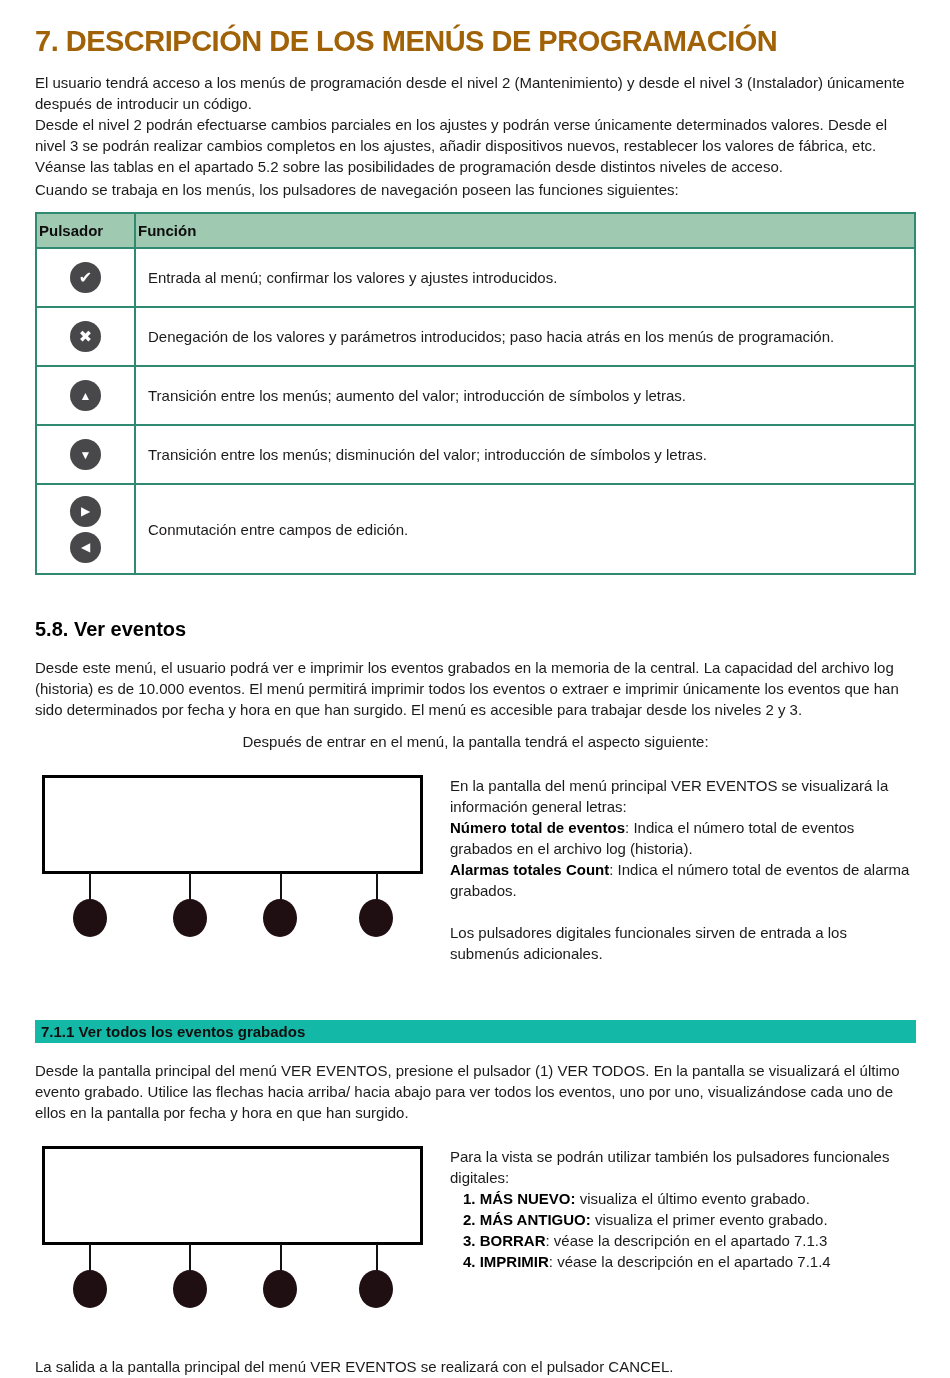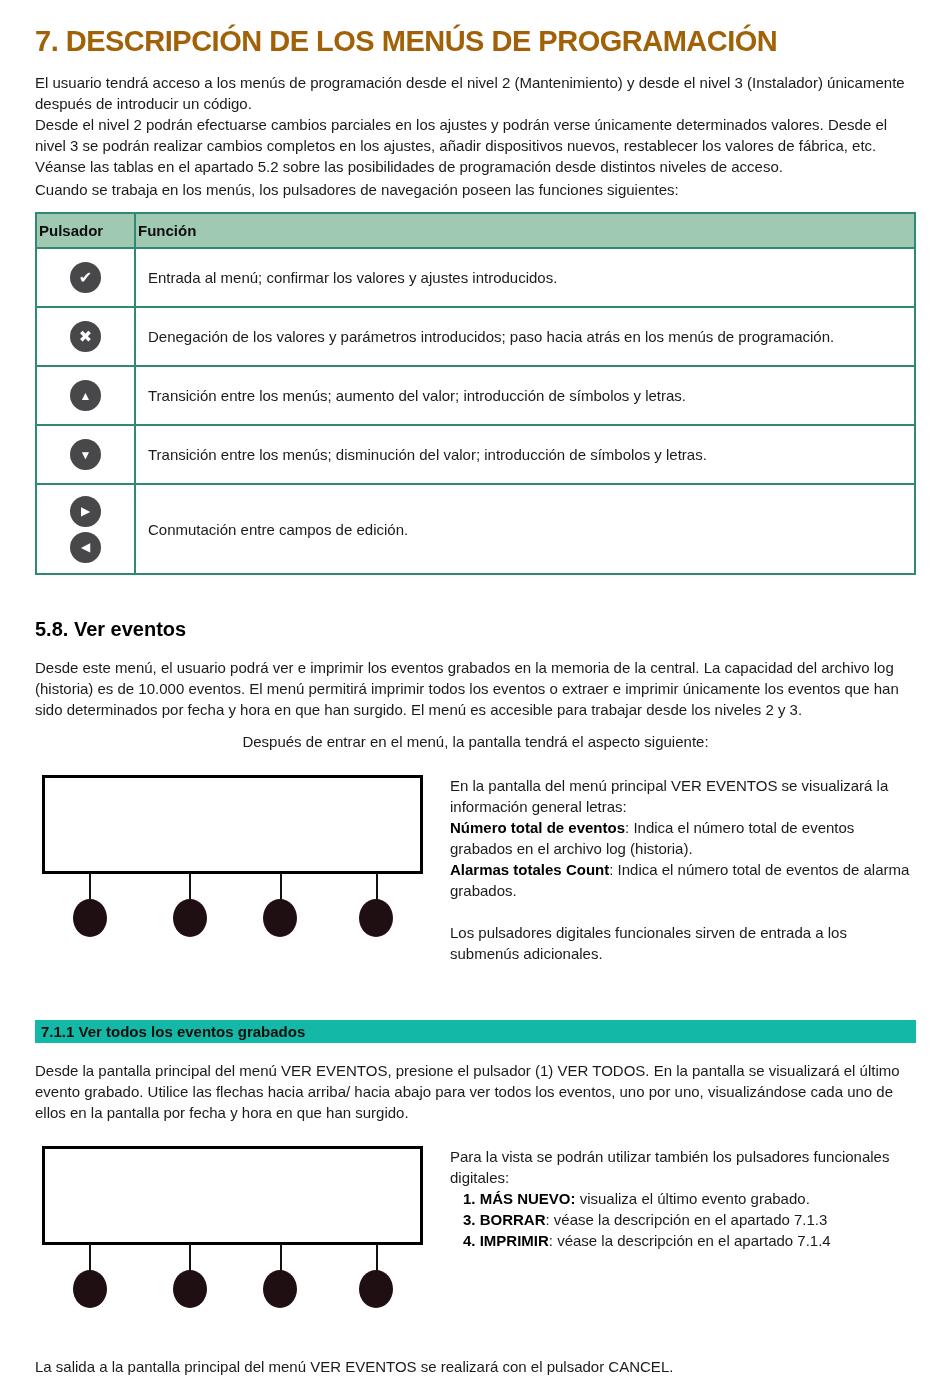--- a/index.html
+++ b/index.html
@@ -149,20 +149,21 @@
       <div class="stem s3"></div>
       <div class="stem s4"></div>
       <div class="fbtn c1"></div>
       <div class="fbtn c2"></div>
       <div class="fbtn c3"></div>
       <div class="fbtn c4"></div>
     </div>
     <div class="panel">
       <p>Para la vista se podrán utilizar también los pulsadores funcionales digitales:</p>
       <p class="list-item"><b>1. MÁS NUEVO:</b><span> visualiza el último evento grabado.</span></p>
+      <p class="list-item"><b>2. MÁS ANTIGUO:</b><span> visualiza el primer evento grabado.</span></p>
       <p class="list-item"><b>3. BORRAR</b><span>: véase la descripción en el apartado 7.1.3</span></p>
       <p class="list-item"><b>4. IMPRIMIR</b><span>: véase la descripción en el apartado 7.1.4</span></p>
     </div>
   </div>
 
   <p class="outro">La salida a la pantalla principal del menú VER EVENTOS se realizará con el pulsador CANCEL.</p>
 
 </div>
 
 <div class="footer">

